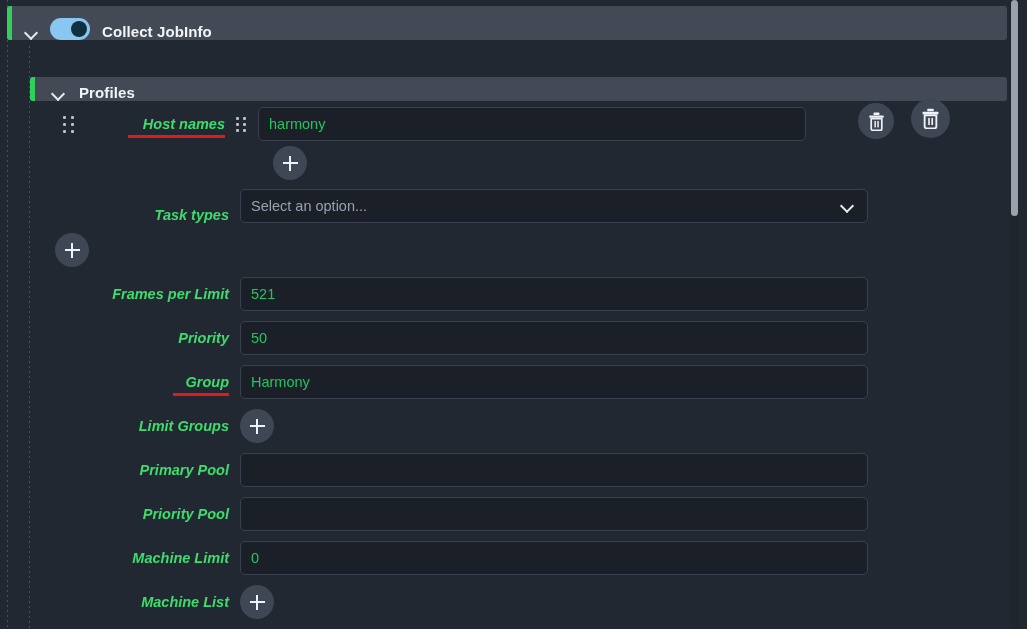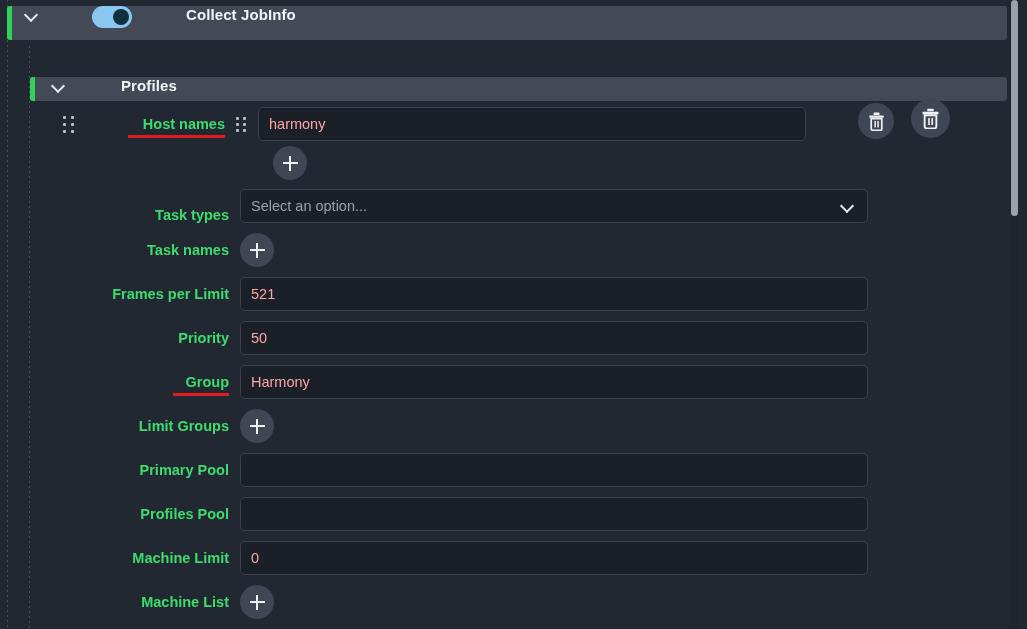--- a/index.html
+++ b/index.html
@@ -42,24 +42,23 @@
     overflow: hidden;
   }
   .accent-bar {
     width: 5px;
     align-self: stretch;
     background: #2fd15b;
     flex: 0 0 5px;
   }
   .header-inner {
     display: flex;
-    align-items: flex-start;
+    align-items: flex-end;
     height: 100%;
     padding-left: 14px;
-    gap: 42px;
   }
   .chev {
     width: 16px;
     height: 16px;
     flex: 0 0 16px;
     position: relative;
   }
   .chev::after {
     content: "";
     position: absolute;
@@ -107,41 +106,42 @@
     display: flex;
     align-items: center;
   }
   .label {
     width: 185px;
     flex: 0 0 185px;
     text-align: right;
     padding-right: 11px;
     color: #3ddc6d;
     font-size: 14.5px;
+    font-style: italic;
     font-weight: 600;
     white-space: nowrap;
     position: relative;
   }
   .label.underlined::after {
     content: "";
     position: absolute;
     right: 11px;
     bottom: -6px;
     height: 3px;
     background: #e01b1b;
   }
   #label-hostnames.underlined::after { width: 97px; }
   #label-group.underlined::after     { width: 56px; }
 
   .field {
     height: 34px;
     background: #1b1f27;
     border: 1px solid #3a414e;
     border-radius: 5px;
-    color: #fca5a5;
+    color: #22c55e;
     font-size: 14.5px;
     font-family: "Liberation Sans", sans-serif;
     display: flex;
     align-items: center;
     padding: 0 10px;
     flex: 1 1 auto;
   }
   .field.placeholder { color: #99a1ae; }
 
   .select-field {
@@ -311,21 +311,20 @@
       <span class="plus-glyph"></span>
     </button>
   </div>
 
   <div class="row" id="row-tasktypes">
     <span class="label">Task types</span>
     <div class="field placeholder select-field">Select an option...<span class="select-chev"></span></div>
   </div>
 
   <div class="row" id="row-tasknames">
-    <span class="label">Task names</span>
     <button class="circ-btn">
       <span class="plus-glyph"></span>
     </button>
   </div>
 
   <div class="row" id="row-frames">
     <span class="label">Frames per Limit</span>
     <div class="field">521</div>
   </div>
 
@@ -345,21 +344,21 @@
       <span class="plus-glyph"></span>
     </button>
   </div>
 
   <div class="row" id="row-primary">
     <span class="label">Primary Pool</span>
     <div class="field"></div>
   </div>
 
   <div class="row" id="row-secondary">
-    <span class="label">Profiles Pool</span>
+    <span class="label">Priority Pool</span>
     <div class="field"></div>
   </div>
 
   <div class="row" id="row-machinelimit">
     <span class="label">Machine Limit</span>
     <div class="field">0</div>
   </div>
 
   <div class="row" id="row-machinelist">
     <span class="label">Machine List</span>

